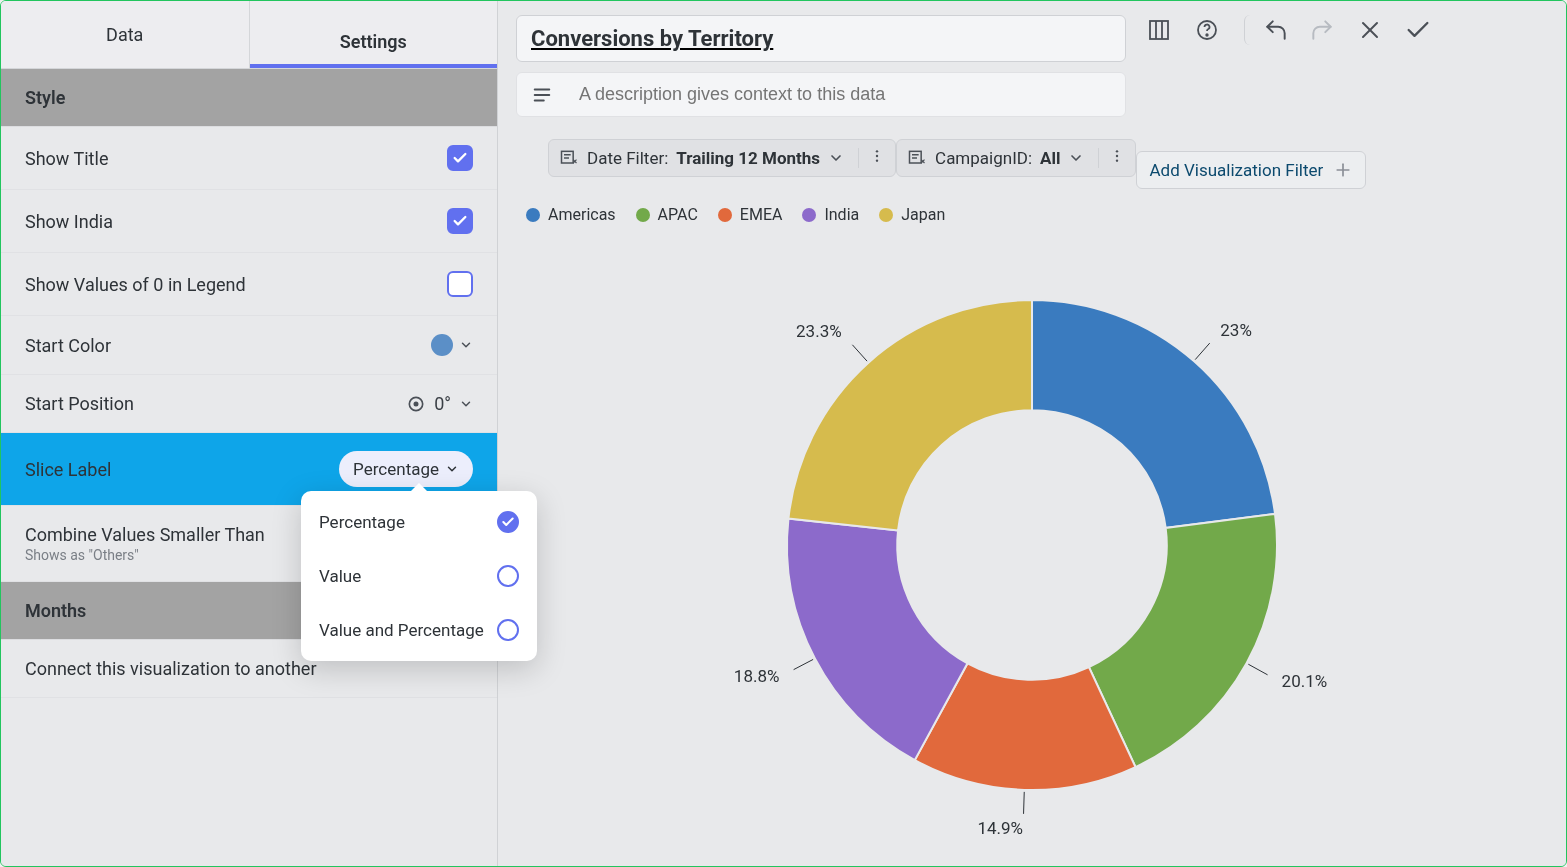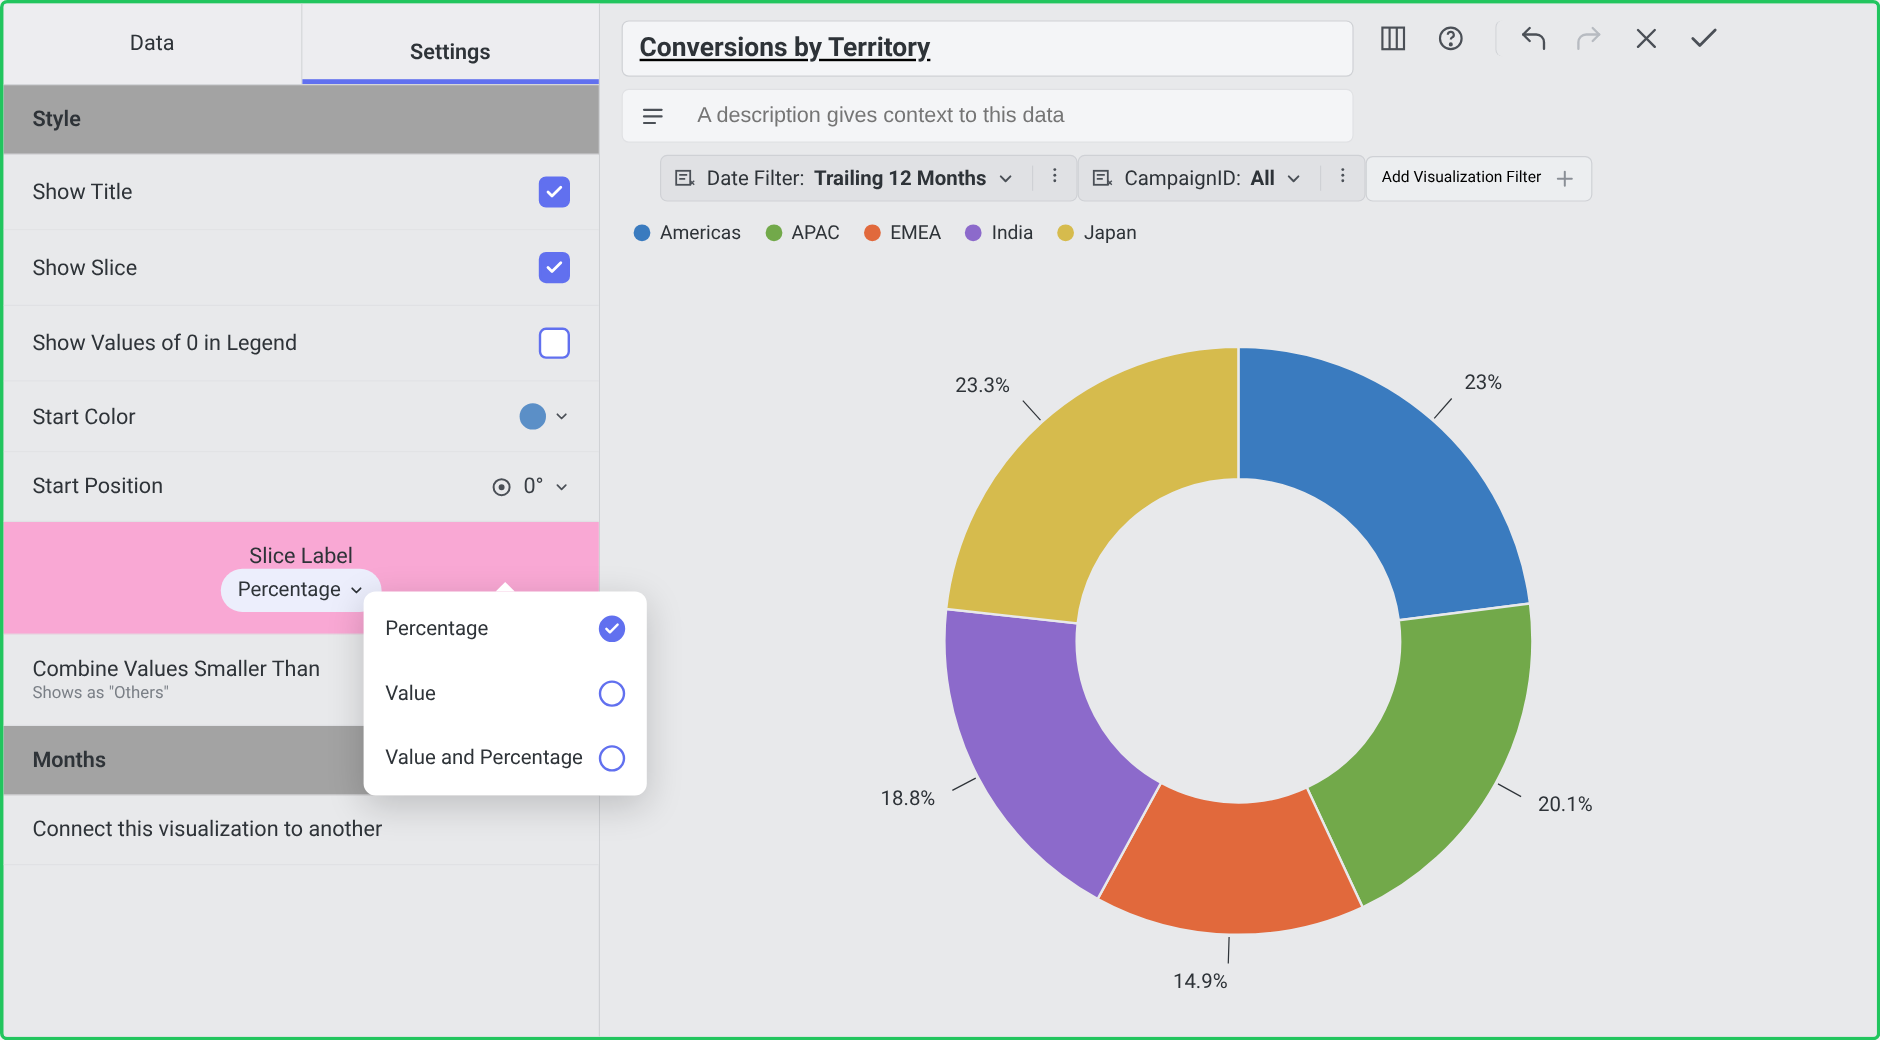--- a/index.html
+++ b/index.html
@@ -1,19 +1,19 @@
 <!DOCTYPE html>
 <html><head>
 <meta charset="utf-8">
 <style>
   * { box-sizing: border-box; }
   html, body { margin:0; padding:0; font-family: -apple-system, BlinkMacSystemFont, "Segoe UI", Roboto, sans-serif; background:#f0f0f0; }
   .app {
     display:flex; width:1567px; height:867px; background:#e8e9eb; overflow:hidden;
-    border:3px solid #22c55e; border-radius:6px;
+    border:1px solid #22c55e; border-radius:6px;
   }
   
   .left {
     width:497px; flex:0 0 497px; background:#e8e9eb; border-right:1px solid #d0d2d5; display:flex; flex-direction:column;
     position:relative;
   }
   .tabs { display:flex; height:68px; border-bottom:1px solid #d4d6d9; background:#ededf0; }
   .tab {
     flex:1; display:flex; align-items:center; justify-content:center;
     font-size:18px; color:#2e3338; cursor:pointer; position:relative;
@@ -23,21 +23,21 @@
   .tab.active { font-weight:600; border-bottom:4px solid #6170ef;margin-top:17px; }
   .section-header {
     padding:18px 24px; font-size:18px; font-weight:600; color:#2e3338;
     border-bottom:1px solid #dcdde0; background:#a3a3a3;
   }
   .row {
     display:flex; align-items:center; justify-content:space-between;
     padding:18px 24px; font-size:18px; color:#2e3338;
     border-bottom:1px solid #e0e1e4; background:#e8e9eb;
   }
-  .row.active { background:#f9a8d4;flex-direction:column; }
+  .row.active { background:#0ea5e9; }
   .row .label { flex:1; }
   .row .sub { font-size:14px; color:#7a7f86; margin-top:2px; }
   .checkbox {
     width:26px; height:26px; border-radius:6px; border:2px solid #6170ef;
     display:flex; align-items:center; justify-content:center; cursor:pointer;
     background:#fff;
   }
   .checkbox.checked { background:#6170ef; }
   .checkbox.checked svg { display:block; }
   .checkbox svg { display:none; }
@@ -91,21 +91,21 @@
   .filters { display:flex; gap:0; align-items:center;padding-left:32px; }
   .filter-pill {
     display:flex; align-items:center; gap:8px; background:#e0e1e4; border:1px solid #cfd1d5;
     border-radius:6px; padding:8px 10px; font-size:17px; color:#2e3338;
   }
   .filter-pill .strong { font-weight:700; }
   .filter-pill .chev { color:#4b5057; }
   .filter-pill .kebab { margin-left:6px; padding-left:10px; border-left:1px solid #cfd1d5; cursor:pointer; }
   .add-filter {
     display:flex; align-items:center; gap:10px; border:1px solid #cfd1d5; border-radius:6px;
-    padding:8px 12px; color:#000000; font-size:13px; cursor:pointer; background:#eceef0;
+    padding:8px 12px; color:#0c4a6e; font-size:17px; cursor:pointer; background:#eceef0;margin-top:24px;
   }
   .legend { display:flex; gap:20px; align-items:center; padding:6px 2px 0 10px; }
   .legend .item { display:flex; align-items:center; gap:8px; font-size:16px; color:#2e3338; }
   .legend .dot { width:14px; height:14px; border-radius:50%; }
   .chart-wrap { flex:1; display:flex; align-items:center; justify-content:center; }
   .chevron-down { width:14px; height:14px; }
 </style>
 </head>
 <body>
 
@@ -122,21 +122,21 @@
     <div class="row">
       <div class="label">Show Title</div>
       <div class="checkbox checked">
         <svg width="16" height="16" viewBox="0 0 24 24" fill="none" stroke="#fff" stroke-width="3.5" stroke-linecap="round" stroke-linejoin="round">
             <polyline points="20 6 9 17 4 12"></polyline>
           </svg>
       </div>
     </div>
 
     <div class="row">
-      <div class="label">Show Slice</div>
+      <div class="label">Show India</div>
       <div class="checkbox checked">
         <svg width="16" height="16" viewBox="0 0 24 24" fill="none" stroke="#fff" stroke-width="3.5" stroke-linecap="round" stroke-linejoin="round">
             <polyline points="20 6 9 17 4 12"></polyline>
           </svg>
       </div>
     </div>
 
     <div class="row">
       <div class="label">Show Values of 0 in Legend</div>
       <div class="checkbox">

